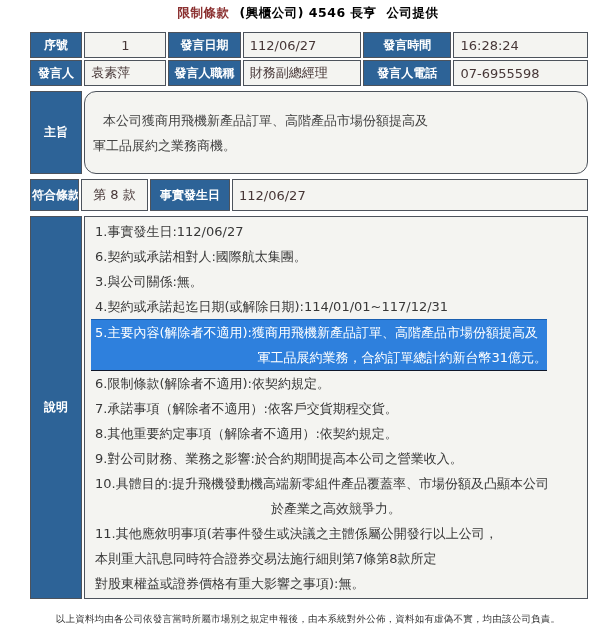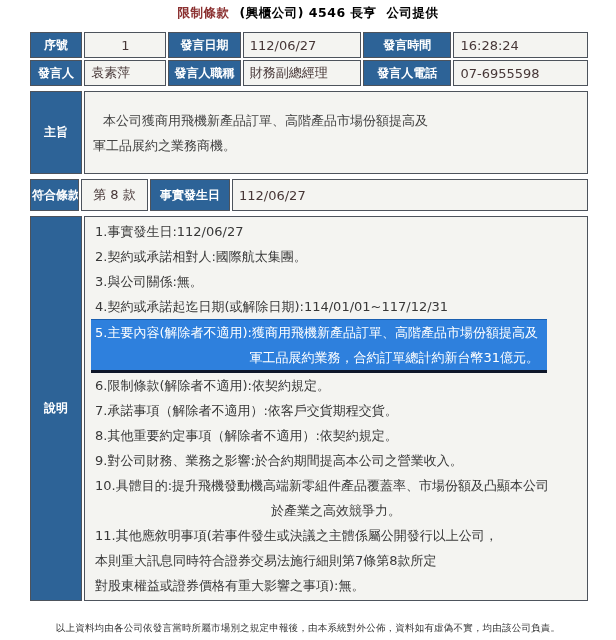--- a/index.html
+++ b/index.html
@@ -50,47 +50,47 @@
     font-size: 13px;
     vertical-align: middle;
     padding: 2px 6px;
     white-space: nowrap;
   }
   td.val.center { text-align: center; }
   .sec-a td { height: 26px; }
   .sec-c td { height: 32px; }
 
   
-  .subject-cell { padding: 9px 4px 4px 4px; vertical-align: top; }
+  .subject-cell { padding: 9px 4px 4px 4px; vertical-align: top; border-radius: 12px; }
   .subject-line { line-height: 25px; font-size: 13px; color: #424242; white-space: nowrap; }
   .subject-line.l1 { padding-left: 12px; }
   .subject-line.l2 { padding-left: 2px; }
 
   
   .desc-cell { padding: 7px 2px 4px 2px; vertical-align: top; }
   .desc-line {
     line-height: 25px;
     font-size: 13px;
     color: #383838;
     padding-left: 4px;
     white-space: nowrap;
   }
   .hl-block {
     background: #2e80dd;
     margin-right: 34px;
     border-top: 1px solid #1a5fb0;
-    border-bottom: 3px solid #0f172a;
+    border-bottom: 1px solid #0f172a;
   }
   .hl-block .desc-line { color: #ffffff; }
-  .desc-line.right { text-align: right; padding-right: 8px; }
+  .desc-line.right { text-align: right; }
   .desc-line.center { text-align: center; padding-left: 0; }
 
   
   .footer {
-    margin-top: 19px;
+    margin-top: 12px;
     text-align: center;
     font-size: 9.5px;
     color: #343434;
     white-space: nowrap;
     letter-spacing: 0.2px;
   }
 </style>
 </head>
 <body>
 
@@ -167,21 +167,21 @@
     <table class="sec sec-d">
       <colgroup>
           <col style="width:52px">
           <col>
         </colgroup>
       <tbody>
           <tr>
         <td class="lbl" style="height:382px">說明</td>
         <td class="val desc-cell">
           <div class="desc-line">1.事實發生日:112/06/27</div>
-          <div class="desc-line">2.契約或承諾相對人:國際航太集團。</div>
+          <div class="desc-line">6.契約或承諾相對人:國際航太集團。</div>
           <div class="desc-line">3.與公司關係:無。</div>
           <div class="desc-line">4.契約或承諾起迄日期(或解除日期):114/01/01~117/12/31</div>
           <div class="hl-block">
             <div class="desc-line">5.主要內容(解除者不適用):獲商用飛機新產品訂單、高階產品市場份額提高及</div>
             <div class="desc-line right">軍工品展約業務，合約訂單總計約新台幣31億元。</div>
           </div>
           <div class="desc-line">6.限制條款(解除者不適用):依契約規定。</div>
           <div class="desc-line">7.承諾事項（解除者不適用）:依客戶交貨期程交貨。</div>
           <div class="desc-line">8.其他重要約定事項（解除者不適用）:依契約規定。</div>
           <div class="desc-line">9.對公司財務、業務之影響:於合約期間提高本公司之營業收入。</div>

